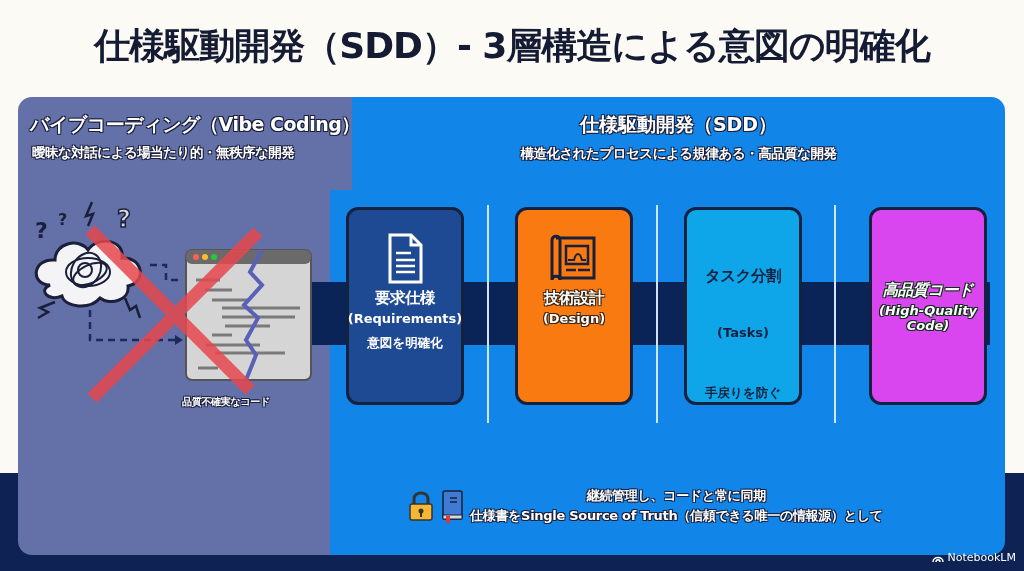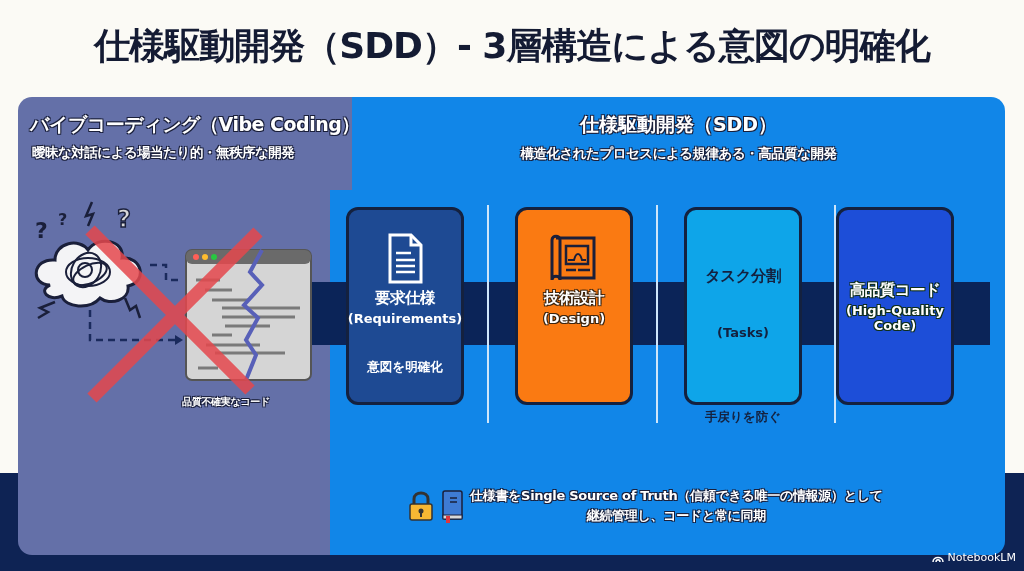--- a/index.html
+++ b/index.html
@@ -54,25 +54,25 @@
     position: absolute; top: 205px; width: 2px; height: 218px; background: #CFE6FA;
   }
   .card {
     position: absolute; top: 207px; width: 118px; height: 198px;
     border-radius: 12px; border: 3px solid #14213F;
     display: flex; flex-direction: column; align-items: center; text-align: center;
   }
   .card .icon { margin-top: 20px; height: 58px; }
   .card .jp { font-size: 15.5px; font-weight: bold; letter-spacing: -0.5px; }
   .card .en { font-size: 13px; font-weight: bold; margin-top: 2px; }
-  .card .desc { font-size: 12.5px; font-weight: bold; margin-top: 32px; line-height: 18px; }
+  .card .desc { font-size: 12.5px; font-weight: bold; margin-top: 8px; line-height: 18px; }
   .card-req { left: 346px; background: #1E4A93; color: #fff; }
   .card-design { left: 515px; background: #FA7A12; color: #fff; }
   .card-tasks { left: 684px; background: #0ea5e9; color: #14213F; gap: 36px; }
-  .card-code { left: 836px; background: #1d4ed8; color: #fff; }
+  .card-code { left: 869px; background: #d946ef; color: #fff; font-style: italic; }
   .card-code .jp { margin-top: 70px; }
   .card-design .jp, .card-design .en, .card-design .desc { color: #fff; text-shadow: -1px -1px 0 #3a2410, 1px -1px 0 #3a2410, -1px 1px 0 #3a2410, 1px 1px 0 #3a2410; }
   .card-code .jp, .card-code .en { text-shadow: -1px -1px 0 #0f2e18, 1px -1px 0 #0f2e18, -1px 1px 0 #0f2e18, 1px 1px 0 #0f2e18; }
   .footer-note {
     position: absolute; left: 408px; top: 486px; display: flex; align-items: center; gap: 6px;
   }
   .footer-text { font-size: 13px; line-height: 20px; text-align: center; letter-spacing: -0.3px; }
   .brand {
     position: absolute; right: 8px; top: 551px; font-size: 11px; color: #fff;
     display: flex; align-items: center; gap: 4px;
@@ -213,22 +213,22 @@
     <rect x="12" y="22" width="2" height="5" fill="#333"></rect>
   </svg>
   <svg width="24" height="34" viewBox="0 0 24 34">
     <rect x="3" y="2" width="19" height="28" rx="2" fill="#3E7BD4" stroke="#1a1f3a" stroke-width="1.5"></rect>
     <rect x="3" y="26" width="19" height="4" fill="#d8d8d8" stroke="#1a1f3a" stroke-width="1"></rect>
     <line x1="10" y1="9" x2="17" y2="9" stroke="#1a1f3a" stroke-width="1.5"></line>
     <line x1="10" y1="13" x2="17" y2="13" stroke="#1a1f3a" stroke-width="1.5"></line>
     <rect x="6" y="27" width="4" height="7" fill="#E0363D"></rect>
   </svg>
   <div class="footer-text outline-text">
+    <div>継続管理し、コードと常に同期</div>
     <div>仕様書をSingle Source of Truth（信頼できる唯一の情報源）として</div>
-    <div>継続管理し、コードと常に同期</div>
   </div>
 </div>
 
 <div class="brand">
   <svg width="12" height="10" viewBox="0 0 12 10">
     <path d="M1,9 C1,3 11,3 11,9" fill="none" stroke="#fff" stroke-width="1.5"></path>
     <path d="M4,9 C4,6 8,6 8,9" fill="none" stroke="#fff" stroke-width="1.5"></path>
   </svg>
   <span>NotebookLM</span>
 </div>

